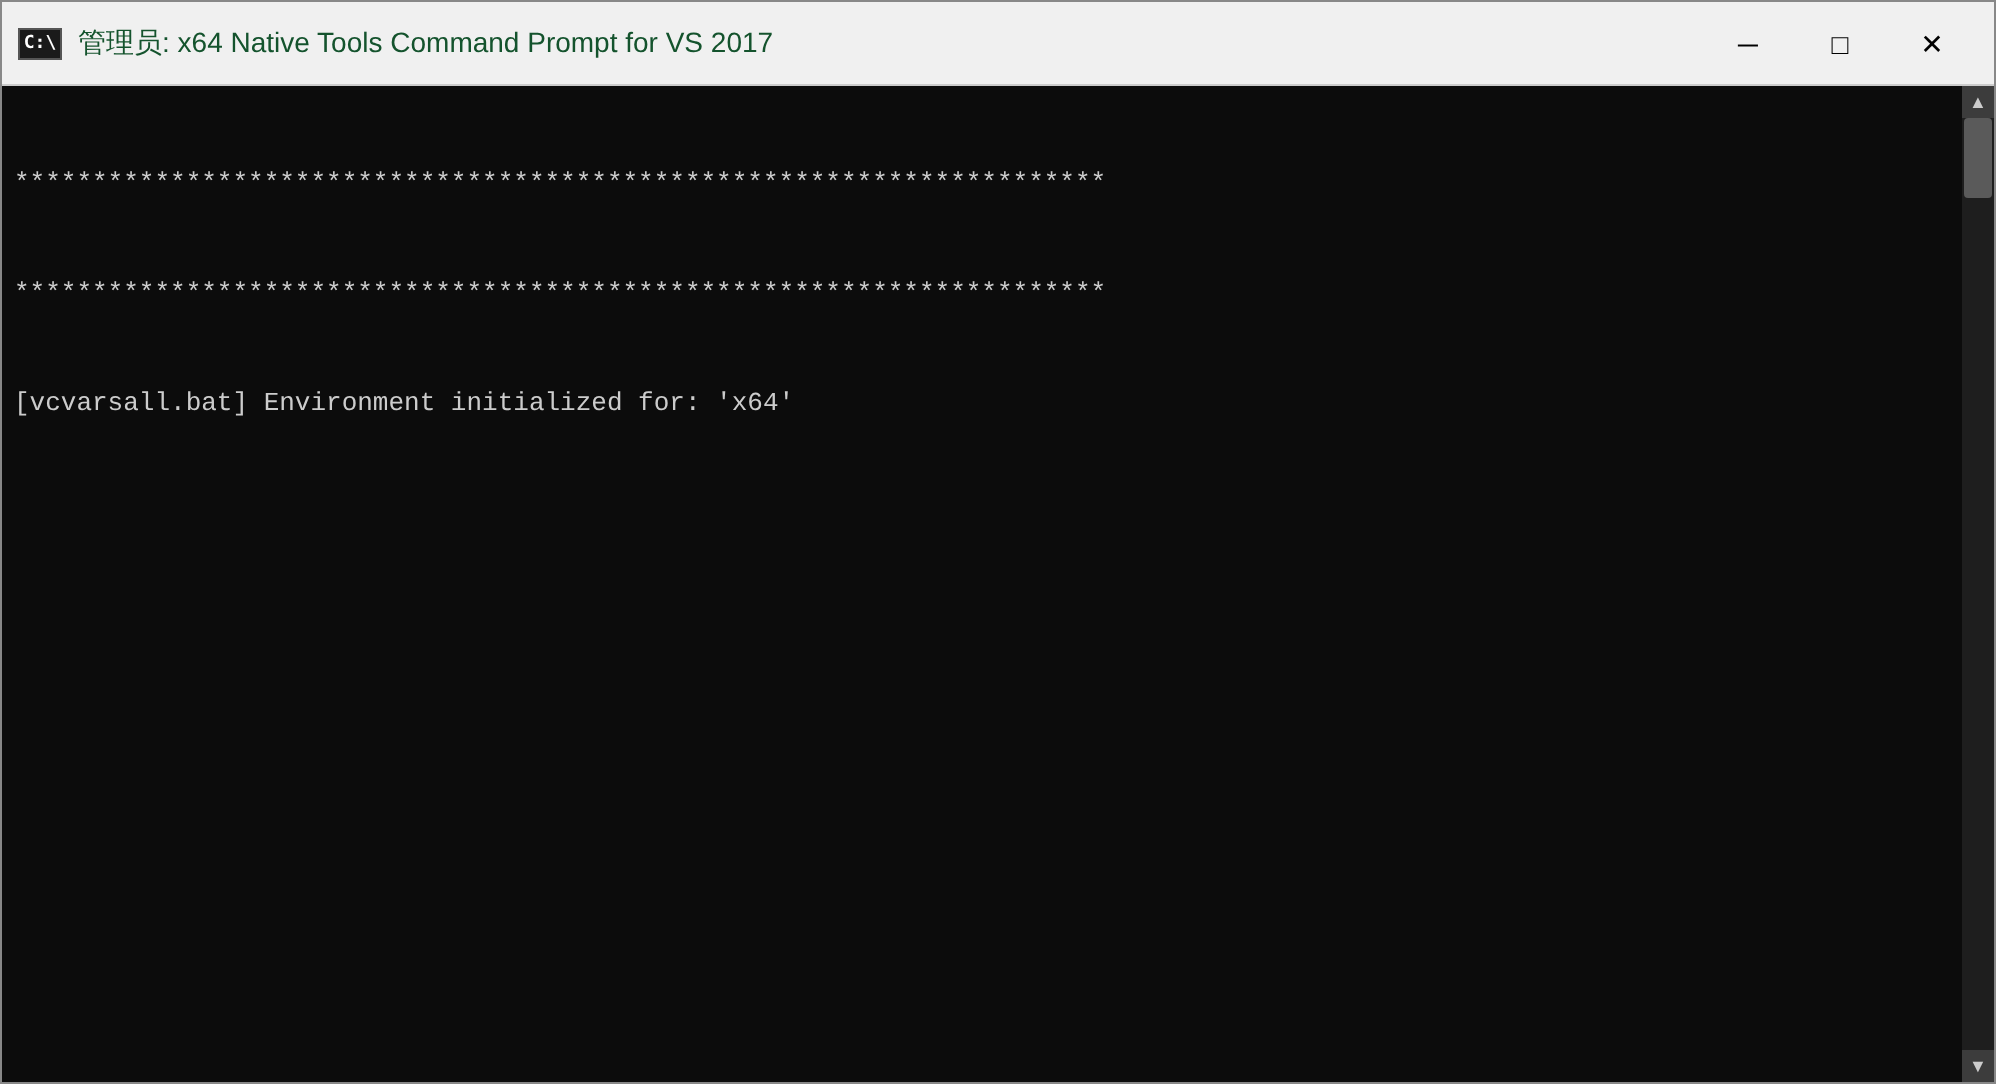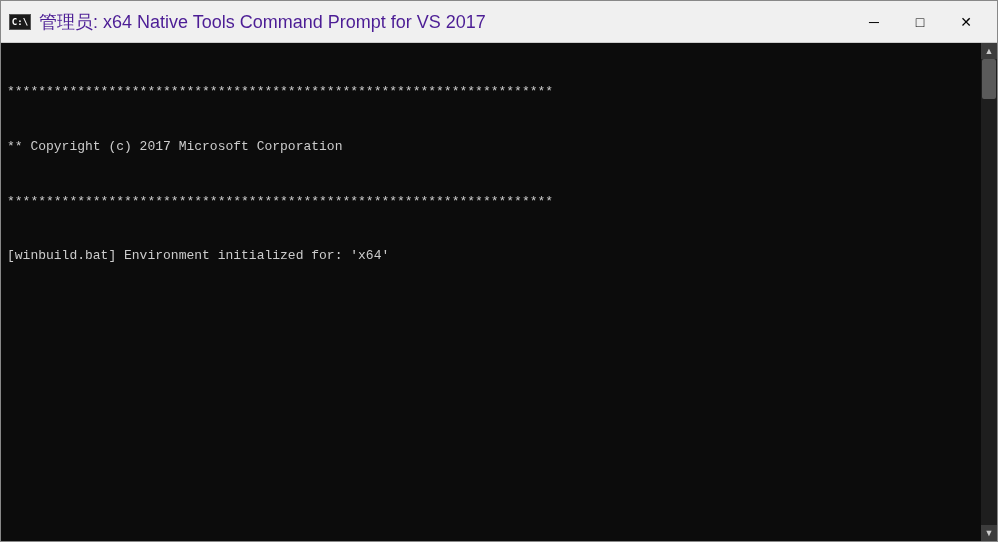--- a/index.html
+++ b/index.html
@@ -49,23 +49,23 @@
 
     .title-bar-icon-inner {
       color: white;
       font-size: 9px;
       font-weight: bold;
       font-family: monospace;
     }
 
     .title-text {
       flex: 1;
-      font-size: 18px;
+      font-size: 14px;
       font-weight: 400;
-      color: #4c1d95;
+      color: #14532d;
     }
 
     .window-controls {
       display: flex;
       align-items: center;
       gap: 0;
     }
 
     .win-btn {
       width: 46px;
@@ -152,23 +152,22 @@
     <div class="window-controls">
       <button class="win-btn">─</button>
       <button class="win-btn">□</button>
       <button class="win-btn close">✕</button>
     </div>
   </div>
 
   <div class="console-area">
     <div class="console-content">
       <span class="line">**********************************************************************</span>
-      <span class="line">** Copyright (c) 2017 Microsoft Corporation</span>
       <span class="line">**********************************************************************</span>
-      <span class="line">[winbuild.bat] Environment initialized for: 'x64'</span>
+      <span class="line">[vcvarsall.bat] Environment initialized for: 'x64'</span>
       <span class="line">&nbsp;</span>
       <span class="line">&nbsp;</span>
       
       
     </div>
 
     <div class="scrollbar-y">
       <div class="scroll-arrow">▲</div>
       <div class="scroll-track">
         <div class="scroll-thumb"></div>

